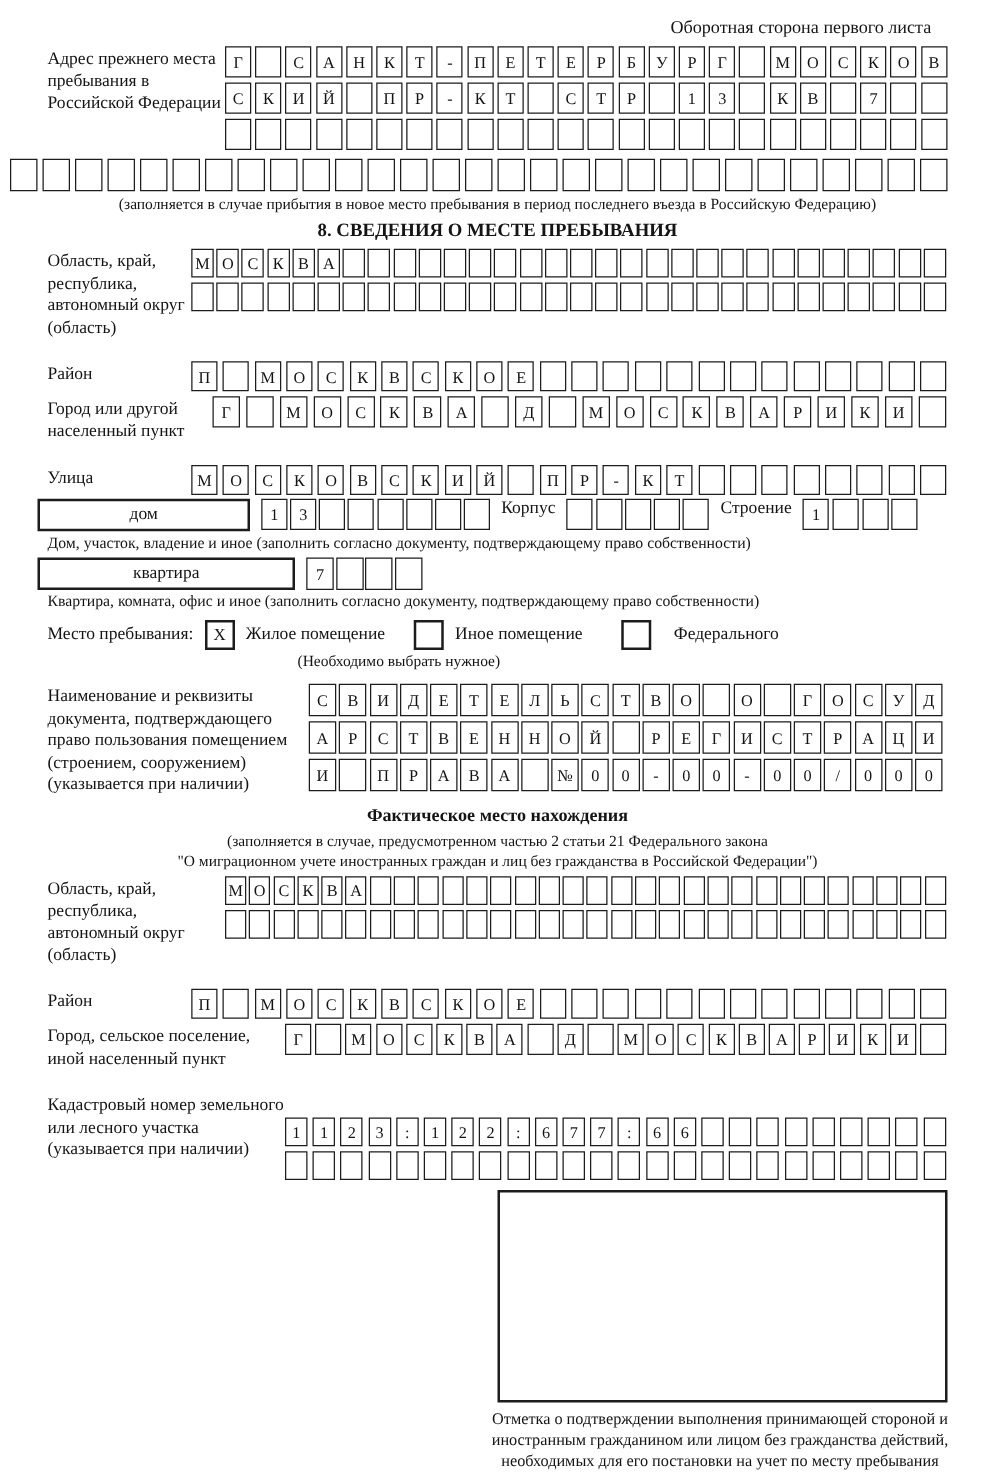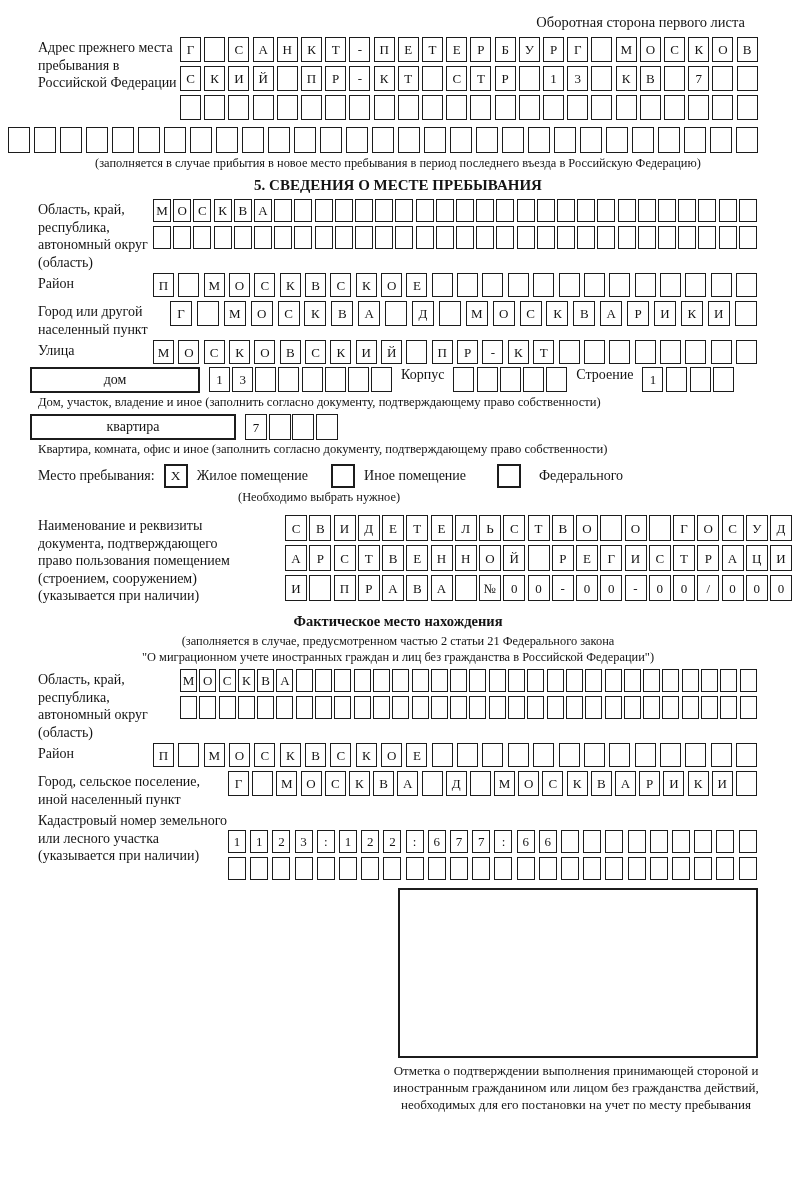--- a/index.html
+++ b/index.html
@@ -54,21 +54,21 @@
   .rect-kv{ width:202px; margin-right:9px; }
   .inline-label{ font-size:14px; margin:0 9px; white-space:nowrap; }
 
   .check-row{ display:flex; align-items:center; margin-top:7px; font-size:14px; }
   .checkbox{
     border:2px solid #1c1c1c; width:20px; height:20px; margin:0 9px;
     display:flex; align-items:center; justify-content:center; font-size:13.5px;
   }
   .check-note{ font-size:12.4px; margin-left:200px; margin-top:2px; }
 
-  .mt2{margin-top:2px;} .mt4{margin-top:4px;} .mt6{margin-top:6px;} .mt10{margin-top:10px;gap:38px;}
+  .mt2{margin-top:18px;} .mt4{margin-top:4px;} .mt6{margin-top:6px;} .mt10{margin-top:10px;}
   .cells-offset{ margin-top:20px; }
 
   .confirm-wrap{ margin-left:360px; width:400px; margin-top:4px;}
   .confirm-box{ border:2px solid #1c1c1c; width:356px; height:166px; background:#fff;}
   .confirm-note{ font-size:13px; line-height:1.3; text-align:center; margin-top:5px; width:378px; margin-left:-11px;}
 </style>
 </head>
 <body>
 
 <div class="corner">Оборотная сторона первого листа</div>
@@ -184,21 +184,21 @@
       <div class="cell"></div>
       <div class="cell"></div>
       <div class="cell"></div>
       <div class="cell"></div>
       <div class="cell"></div>
       <div class="cell"></div>
       <div class="cell"></div>
     </div>
   <div class="caption">(заполняется в случае прибытия в новое место пребывания в период последнего въезда в Российскую Федерацию)</div>
 
-  <div class="sec-title">5. СВЕДЕНИЯ О МЕСТЕ ПРЕБЫВАНИЯ</div>
+  <div class="sec-title">8. СВЕДЕНИЯ О МЕСТЕ ПРЕБЫВАНИЯ</div>
 
   <div class="frow">
     <div class="label lw115">Область, край, республика, автономный округ (область)</div>
     <div class="rowstack">
       <div class="cells c-obl2">
           <div class="cell">М</div>
           <div class="cell">О</div>
           <div class="cell">С</div>
           <div class="cell">К</div>
           <div class="cell">В</div>

